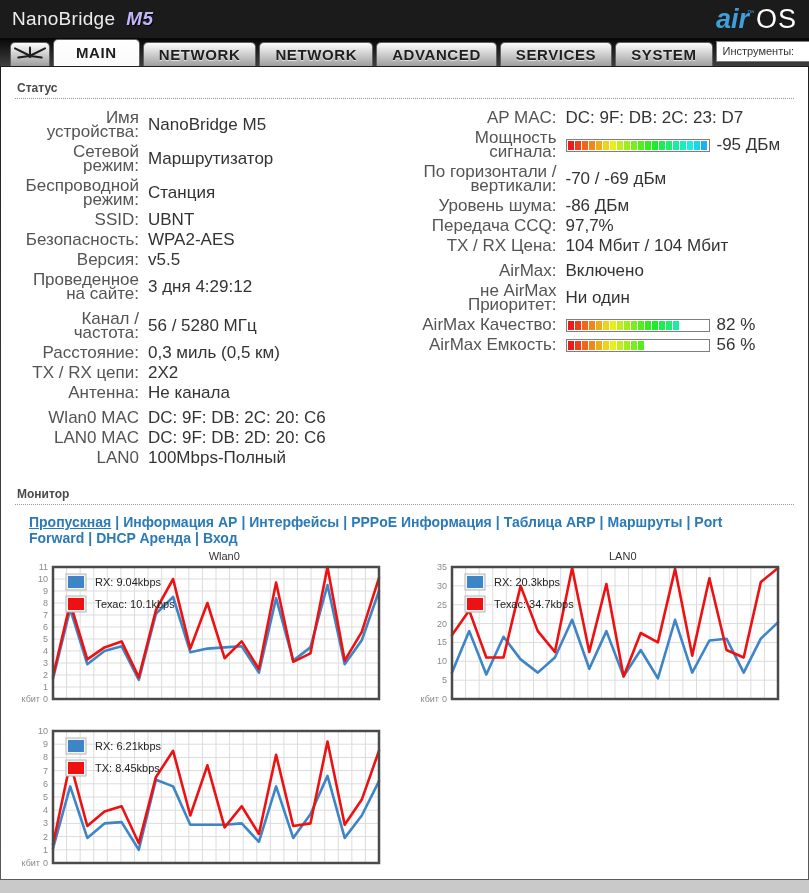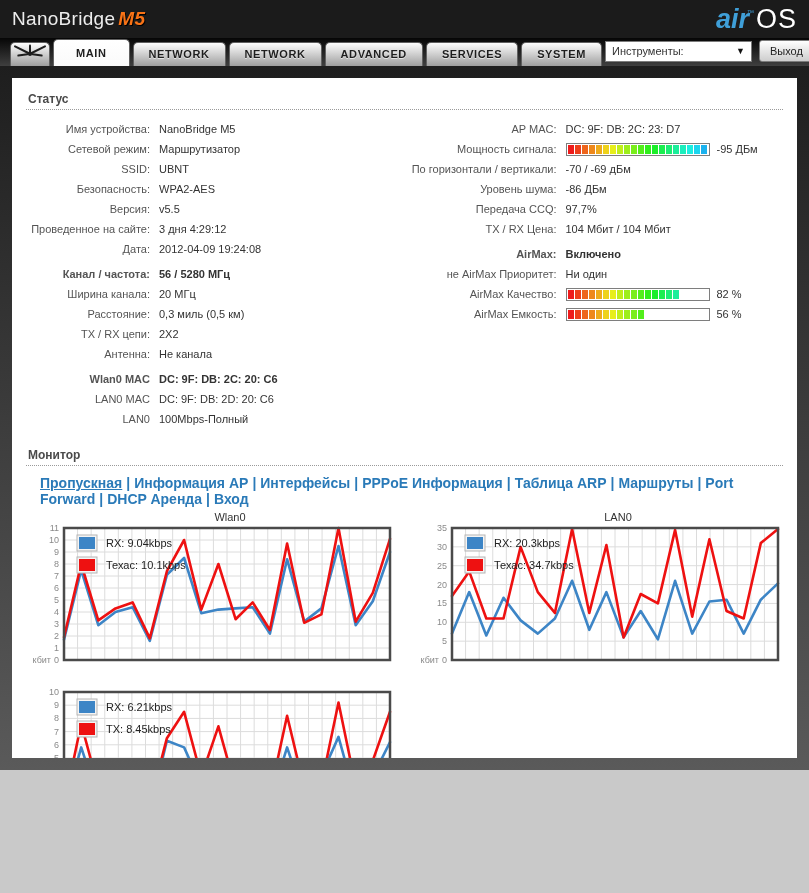--- a/index.html
+++ b/index.html
@@ -2,51 +2,51 @@
 <html><head>
 <meta charset="utf-8">
 <style>
   * { margin:0; padding:0; box-sizing:border-box; }
   html,body { width:809px; background:#c9c9c9; font-family:"Liberation Sans",sans-serif; }
   .page { width:809px; height:893px; background:#c9c9c9; }
 
   
   .header { height:38px; background:#1b1b1b; display:flex; justify-content:space-between; align-items:center; padding:0 12px; }
   .brand { color:#ededed; font-size:19px; letter-spacing:0.3px; }
-  .brand .model { font-style:italic; font-weight:bold; margin-left:3px; color:#f97316; text-shadow:1px 1px 0 #000; }
+  .brand .model { font-style:italic; font-weight:bold; margin-left:11px; color:#c4b5fd; text-shadow:1px 1px 0 #000; }
   .airos { font-size:27px; line-height:1; position:relative; }
   .airos .air { color:#3f9fd8; font-style:italic; font-weight:bold; }
   .airos .tm { color:#3f9fd8; font-size:7px; position:relative; top:-13px; left:-2px; }
   .airos .os { color:#fff; font-weight:normal; letter-spacing:1px; }
 
   
   .tabbar { height:28px; background:linear-gradient(#060606,#3f3f3f); display:flex; align-items:flex-end; padding:0 0 0 10px; position:relative; }
   .tab { height:24px; line-height:23px; padding:0 15px; margin-right:3px; background:linear-gradient(#fdfdfd,#9e9e9e);
-         border:1px solid #606060; border-bottom:none; border-radius:5px 5px 0 0; font-size:11px; font-weight:bold;
+         border:1px solid #606060; border-bottom:none; border-radius:5px 5px 0 0; font-size:15px; font-weight:bold;
          color:#1e1e1e; letter-spacing:0.6px; cursor:pointer; text-shadow:0 1px 0 rgba(255,255,255,.6); }
   .tab.active { background:linear-gradient(#ffffff,#fafafa); height:27px; line-height:26px; padding:0 22px; }
   .tab.icon-tab { width:56px; display:flex; align-items:center; justify-content:center; padding:0; }
   .tabbar-right { margin-left:auto; display:flex; align-items:center; gap:7px; padding:0 10px 4px 0; }
   .tools-select { width:147px; height:21px; background:#fff; border:1px solid #7c7c7c; font-size:11px; color:#333;
                   display:flex; align-items:center; justify-content:space-between; padding:0 6px; cursor:pointer; }
   .tools-select .arr { font-size:9px; color:#111; }
   .btn { height:22px; background:linear-gradient(#fefefe,#cdcdcd); border:1px solid #7c7c7c; border-radius:3px;
          font-size:11px; color:#222; padding:0 10px; cursor:pointer; font-family:"Liberation Sans",sans-serif; }
 
   
-  .frame { height:704px; background:linear-gradient(180deg,#1e1e1e,#5a5a5a); padding:12px; }
+  .frame { height:814px; background:linear-gradient(180deg,#1e1e1e,#5a5a5a); padding:1px; }
   .content { background:#fff; height:100%; padding:12px 14px 8px; overflow:hidden; }
 
   .section-h { font-size:12px; font-weight:bold; color:#4a4a4a; padding:2px 0 3px 2px; border-bottom:1px dotted #9a9a9a; }
 
   
   .status-grid { display:flex; margin-top:12px; }
   .col { width:50%; }
-  .status-row { display:flex; font-size:11px; line-height:14px; margin-bottom:6px; }
-  .status-row.gap { margin-top:11px;font-weight:bold; }
+  .status-row { display:flex; font-size:17px; line-height:14px; margin-bottom:6px; }
+  .status-row.gap { margin-top:11px; }
   .s-label { width:124px; text-align:right; color:#545454; flex-shrink:0; }
   .col.right .s-label { width:152px; }
   .s-value { margin-left:9px; color:#333; display:flex; align-items:center; gap:7px; flex-wrap:nowrap; }
 
   .rf-bar { width:144px; height:13px; border:1px solid #7e7e7e; background:#fff; display:inline-flex; padding:1px; gap:1px; flex-shrink:0; }
   .rf-bar .seg { flex:1 1 auto; }
 
   
   .monitor { margin-top:14px; }
   .mon-links { font-size:14px; font-weight:bold; margin:9px 0 4px 14px; color:#2a7ab8; }
@@ -117,20 +117,26 @@
                 <span>NanoBridge M5</span>
               </div>
             </div>
             <div class="status-row">
               <div class="s-label">Сетевой режим:</div>
               <div class="s-value">
                 <span>Маршрутизатор</span>
               </div>
             </div>
             <div class="status-row">
+              <div class="s-label">Беспроводной режим:</div>
+              <div class="s-value">
+                <span>Станция</span>
+              </div>
+            </div>
+            <div class="status-row">
               <div class="s-label">SSID:</div>
               <div class="s-value">
                 <span>UBNT</span>
               </div>
             </div>
             <div class="status-row">
               <div class="s-label">Безопасность:</div>
               <div class="s-value">
                 <span>WPA2-AES</span>
               </div>
@@ -138,38 +144,26 @@
             <div class="status-row">
               <div class="s-label">Версия:</div>
               <div class="s-value">
                 <span>v5.5</span>
               </div>
             </div>
             <div class="status-row">
               <div class="s-label">Проведенное на сайте:</div>
               <div class="s-value">
                 <span>3 дня 4:29:12</span>
-              </div>
-            </div>
-            <div class="status-row">
-              <div class="s-label">Дата:</div>
-              <div class="s-value">
-                <span>2012-04-09 19:24:08</span>
               </div>
             </div>
             <div class="status-row gap">
               <div class="s-label">Канал / частота:</div>
               <div class="s-value">
                 <span>56 / 5280 МГц</span>
-              </div>
-            </div>
-            <div class="status-row">
-              <div class="s-label">Ширина канала:</div>
-              <div class="s-value">
-                <span>20 МГц</span>
               </div>
             </div>
             <div class="status-row">
               <div class="s-label">Расстояние:</div>
               <div class="s-value">
                 <span>0,3 миль (0,5 км)</span>
               </div>
             </div>
             <div class="status-row">
               <div class="s-label">TX / RX цепи:</div>

